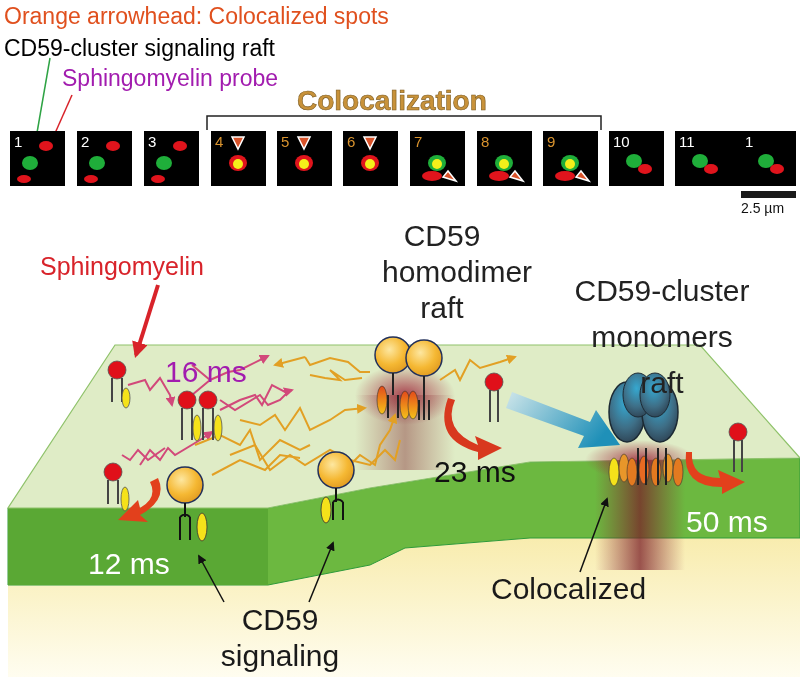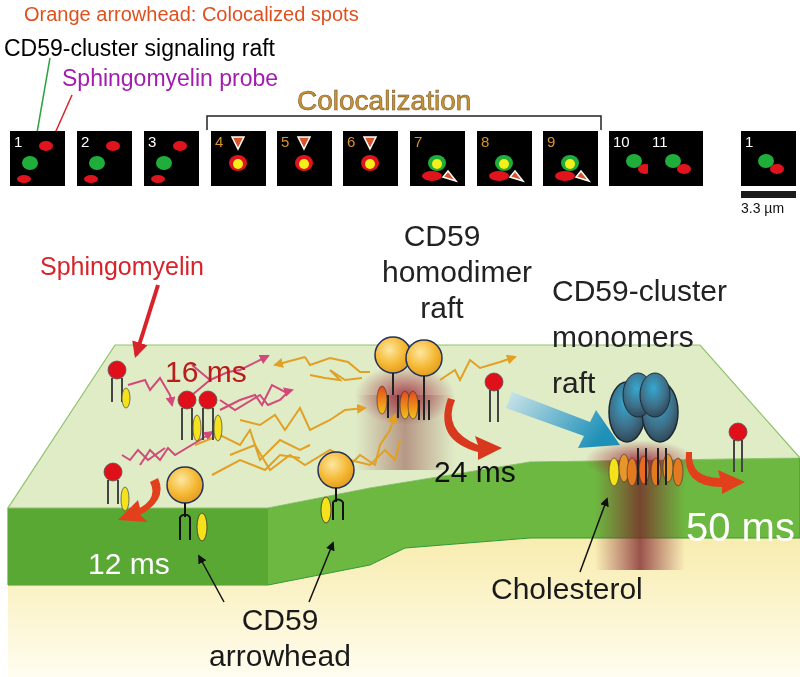--- a/index.html
+++ b/index.html
@@ -1,34 +1,34 @@
 <!DOCTYPE html>
 <html><head>
 <meta charset="utf-8">
 <style>
   html, body { margin: 0; padding: 0; background: #ffffff; }
   body { width: 800px; height: 677px; position: relative; overflow: hidden; font-family: "Liberation Sans", sans-serif; }
   .abs { position: absolute; white-space: nowrap; }
-  .legend-orange { left: 4px; top: 3px; font-size: 20px; color: #e0501e; margin-left: 20px; }
+  .legend-orange { left: 4px; top: 3px; font-size: 23px; color: #e0501e; }
   .legend-green { left: 4px; top: 35px; font-size: 23px; color: #000000; }
   .legend-red { left: 62px; top: 65px; font-size: 23px; color: #a21caf; }
-  .coloc-title { left: 297px; top: 85px; font-size: 28px; color: #c8923a; -webkit-text-stroke: 0.6px #7a5a20; font-weight: normal; }
+  .coloc-title { left: 297px; top: 85px; font-size: 28px; color: #c8923a; -webkit-text-stroke: 0.6px #7a5a20; font-weight: bold; }
   .frame { position: absolute; top: 131px; width: 55px; height: 55px; background: #000; }
   .frame .num { position: absolute; left: 4px; top: 2px; font-size: 15px; color: #ffffff; }
   .frame .num.orange { color: #d9932e; }
   .scalebar-line { left: 741px; top: 191px; width: 55px; height: 7px; background: #1a1a1a; }
   .scalebar-label { left: 741px; top: 200px; font-size: 14px; color: #111; }
   .lbl { color: #1a1a1a; text-align: center; }
   .sphingo { left: 40px; top: 252px; font-size: 25px; color: #d8232a; }
   .homodimer { left: 382px; top: 218px; font-size: 30px; line-height: 36px; color: #222; text-align: center; width: 120px; }
-  .cluster { left: 552px; top: 268px; font-size: 30px; line-height: 46px; color: #222; text-align: left; width: 220px; }
-  .ms16 { left: 165px; top: 355px; font-size: 30px; color: #b91c1c; }
+  .cluster { left: 552px; top: 268px; font-size: 30px; line-height: 46px; color: #222; text-align: center; width: 220px; }
+  .ms16 { left: 165px; top: 355px; font-size: 30px; color: #a21caf; }
   .ms33 { left: 434px; top: 455px; font-size: 30px; color: #111; }
   .ms12 { left: 88px; top: 537px; font-size: 30px; color: #fff; margin-top: 10px; }
-  .ms50 { left: 686px; top: 505px; font-size: 40px; color: #fff; text-align: center; }
+  .ms50 { left: 686px; top: 505px; font-size: 30px; color: #fff; text-align: center; }
   .monomers { left: 200px; top: 602px; font-size: 30px; line-height: 36px; color: #1a1a1a; text-align: center; width: 160px; }
   .cholesterol { left: 491px; top: 572px; font-size: 30px; color: #1a1a1a; }
 </style>
 </head>
 <body>
 
 <svg class="abs" style="left:0;top:0" width="800" height="677" viewBox="0 0 800 677">
   <defs>
     <linearGradient id="cyto" x1="0" y1="0" x2="0" y2="1">
       <stop offset="0" stop-color="#f8ecae"></stop>
@@ -285,51 +285,51 @@
       </svg>
       <span class="num orange">9</span>
     </div>
     <div class="frame" style="left: 609px;">
       <svg width="55" height="55" style="position: absolute; left: 0px; top: 0px;">
         <ellipse cx="25" cy="30" rx="8" ry="7" fill="#1fae3a"></ellipse>
         <ellipse cx="36" cy="38" rx="7" ry="5" fill="#e0141c"></ellipse>
       </svg>
       <span class="num">10</span>
     </div>
-    <div class="frame" style="left: 648px;">
+    <div class="frame" style="left: 675px; padding-left: 32px;">
       <svg width="55" height="55" style="position: absolute; left: 0px; top: 0px;">
         <ellipse cx="25" cy="30" rx="8" ry="7" fill="#1fae3a"></ellipse>
         <ellipse cx="36" cy="38" rx="7" ry="5" fill="#e0141c"></ellipse>
       </svg>
       <span class="num">11</span>
     </div>
     <div class="frame" style="left: 741px;">
       <svg width="55" height="55" style="position: absolute; left: 0px; top: 0px;">
         <ellipse cx="25" cy="30" rx="8" ry="7" fill="#1fae3a"></ellipse>
         <ellipse cx="36" cy="38" rx="7" ry="5" fill="#e0141c"></ellipse>
       </svg>
       <span class="num">1</span>
     </div>
   </div>
 
 <div class="abs scalebar-line"></div>
-<div class="abs scalebar-label">3.3 µm</div>
+<div class="abs scalebar-label">2.5 µm</div>
 
 <div class="abs sphingo">Sphingomyelin</div>
 <div class="abs lbl homodimer">
   <div>CD59</div>
   <div>homodimer</div>
   <div>raft</div>
 </div>
 <div class="abs lbl cluster">
   <div>CD59-cluster</div>
   <div>monomers</div>
   <div>raft</div>
 </div>
 <div class="abs ms16">16 ms</div>
-<div class="abs ms33">24 ms</div>
+<div class="abs ms33">23 ms</div>
 <div class="abs ms12">12 ms</div>
 <div class="abs ms50">50 ms</div>
 <div class="abs lbl monomers">
   <div>CD59</div>
-  <div>arrowhead</div>
+  <div>signaling</div>
 </div>
-<div class="abs cholesterol">Cholesterol</div>
+<div class="abs cholesterol">Colocalized</div>
 
 </body></html>

